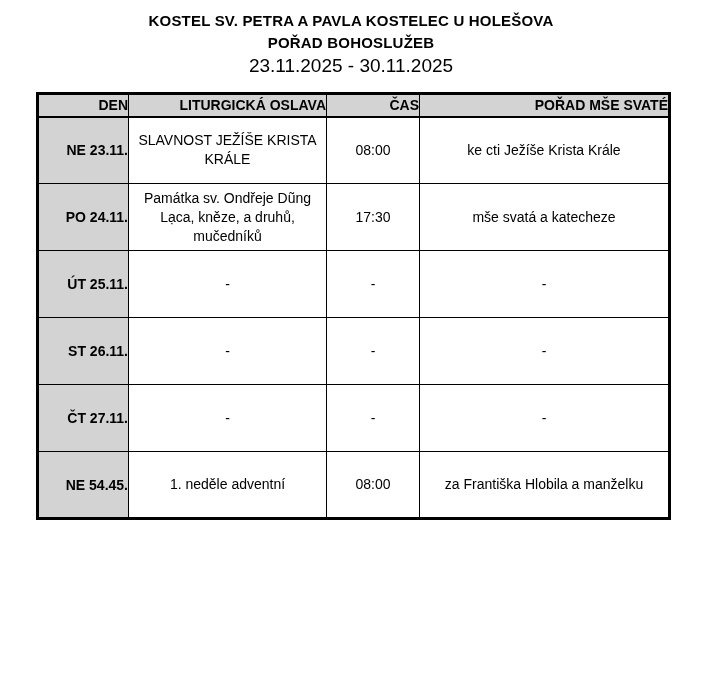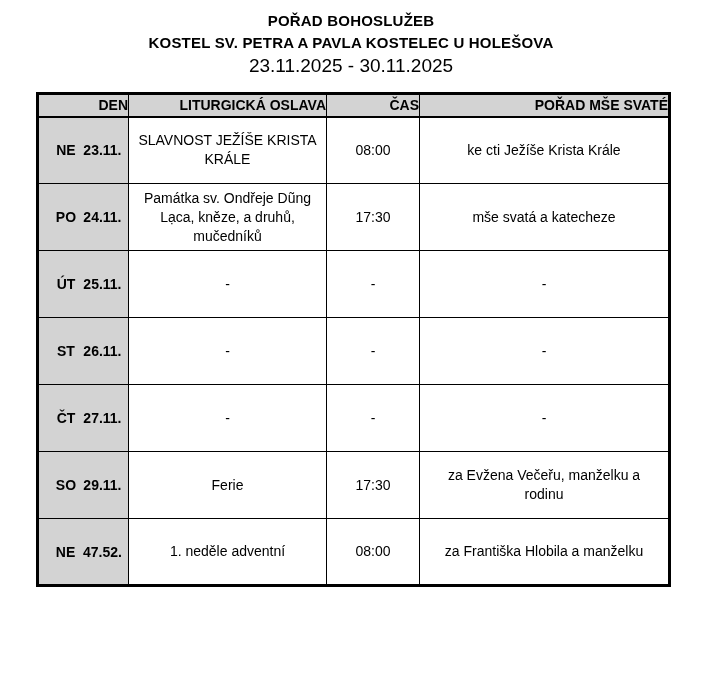--- a/index.html
+++ b/index.html
@@ -53,39 +53,39 @@
     font-size: 14px;
   }
   .schedule tbody tr { height: 67px; }
   .col-day { width: 91px; }
   .col-celebration { width: 198px; }
   .col-time { width: 93px; }
   .col-intention { width: 250px; }
   td.day-cell {
     background: var(--cell-grey);
     font-weight: bold;
-    text-align: center;
+    text-align: right;
     padding-left: 7px;
     white-space: nowrap;
   }
   .day-abbr { display: inline-block; min-width: 27px; }
   td.celebration-cell, td.time-cell, td.intention-cell {
     text-align: center;
     padding: 2px 8px;
     line-height: 19px;
   }
 </style>
 </head>
 <body>
 
 <div class="page">
 
   <div class="titles">
+    <div class="title-line">KOSTEL SV. PETRA A PAVLA KOSTELEC U HOLEŠOVA</div>
     <div class="title-line">POŘAD BOHOSLUŽEB</div>
-    <div class="title-line">KOSTEL SV. PETRA A PAVLA KOSTELEC U HOLEŠOVA</div>
     <div class="date-line">23.11.2025 - 30.11.2025</div>
   </div>
 
   <table class="schedule">
     <colgroup>
       <col class="col-day">
       <col class="col-celebration">
       <col class="col-time">
       <col class="col-intention">
     </colgroup>
@@ -142,34 +142,25 @@
       <td class="day-cell">
         <span class="day-abbr">ČT</span>
         <span class="day-date">27.11.</span>
       </td>
       <td class="celebration-cell">-</td>
       <td class="time-cell">-</td>
       <td class="intention-cell">-</td>
     </tr>
 
 
-    <tr>
-      <td class="day-cell">
-        <span class="day-abbr">SO</span>
-        <span class="day-date">29.11.</span>
-      </td>
-      <td class="celebration-cell">Ferie</td>
-      <td class="time-cell">17:30</td>
-      <td class="intention-cell">za Evžena Večeřu, manželku a rodinu</td>
-    </tr>
 
     <tr>
       <td class="day-cell">
         <span class="day-abbr">NE</span>
-        <span class="day-date">47.52.</span>
+        <span class="day-date">54.45.</span>
       </td>
       <td class="celebration-cell">1. neděle adventní</td>
       <td class="time-cell">08:00</td>
       <td class="intention-cell">za Františka Hlobila a manželku</td>
     </tr>
   </tbody>
   </table>
 
 </div>
 

